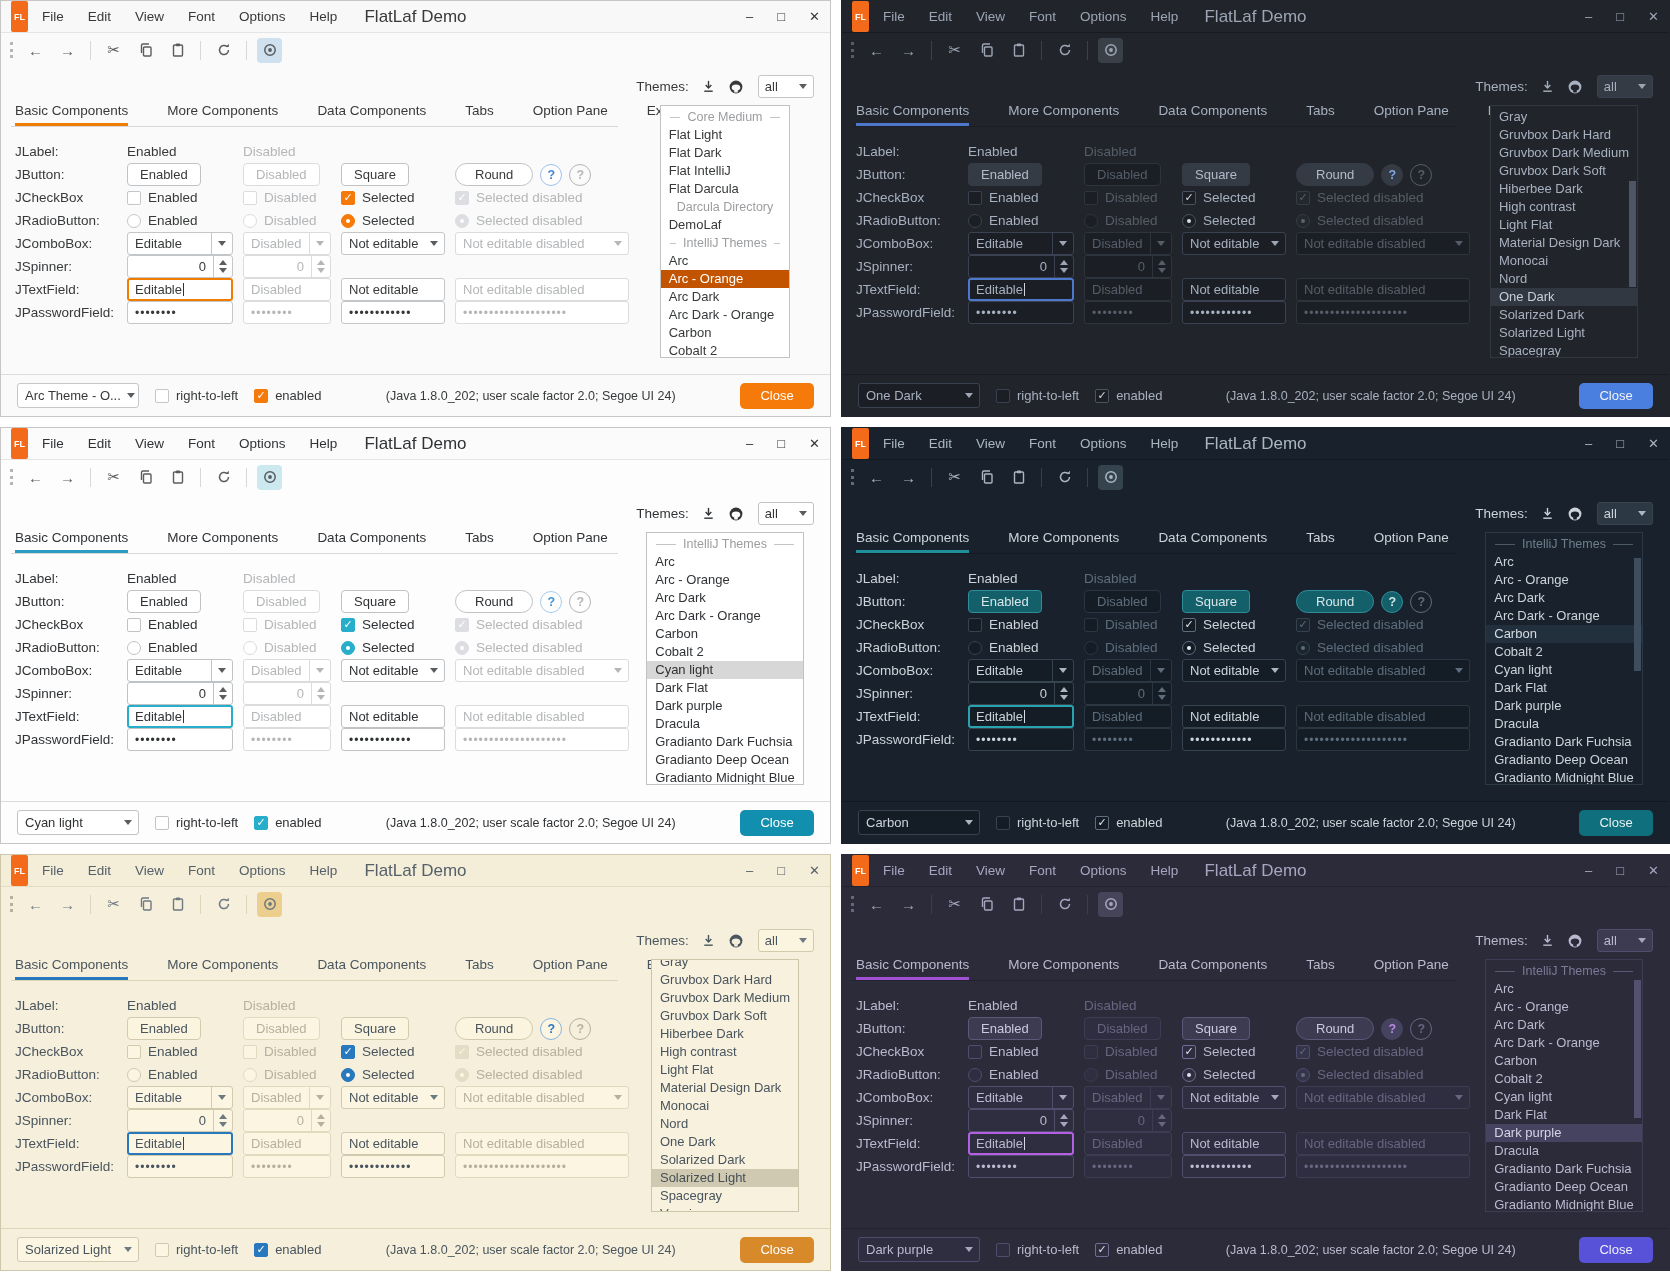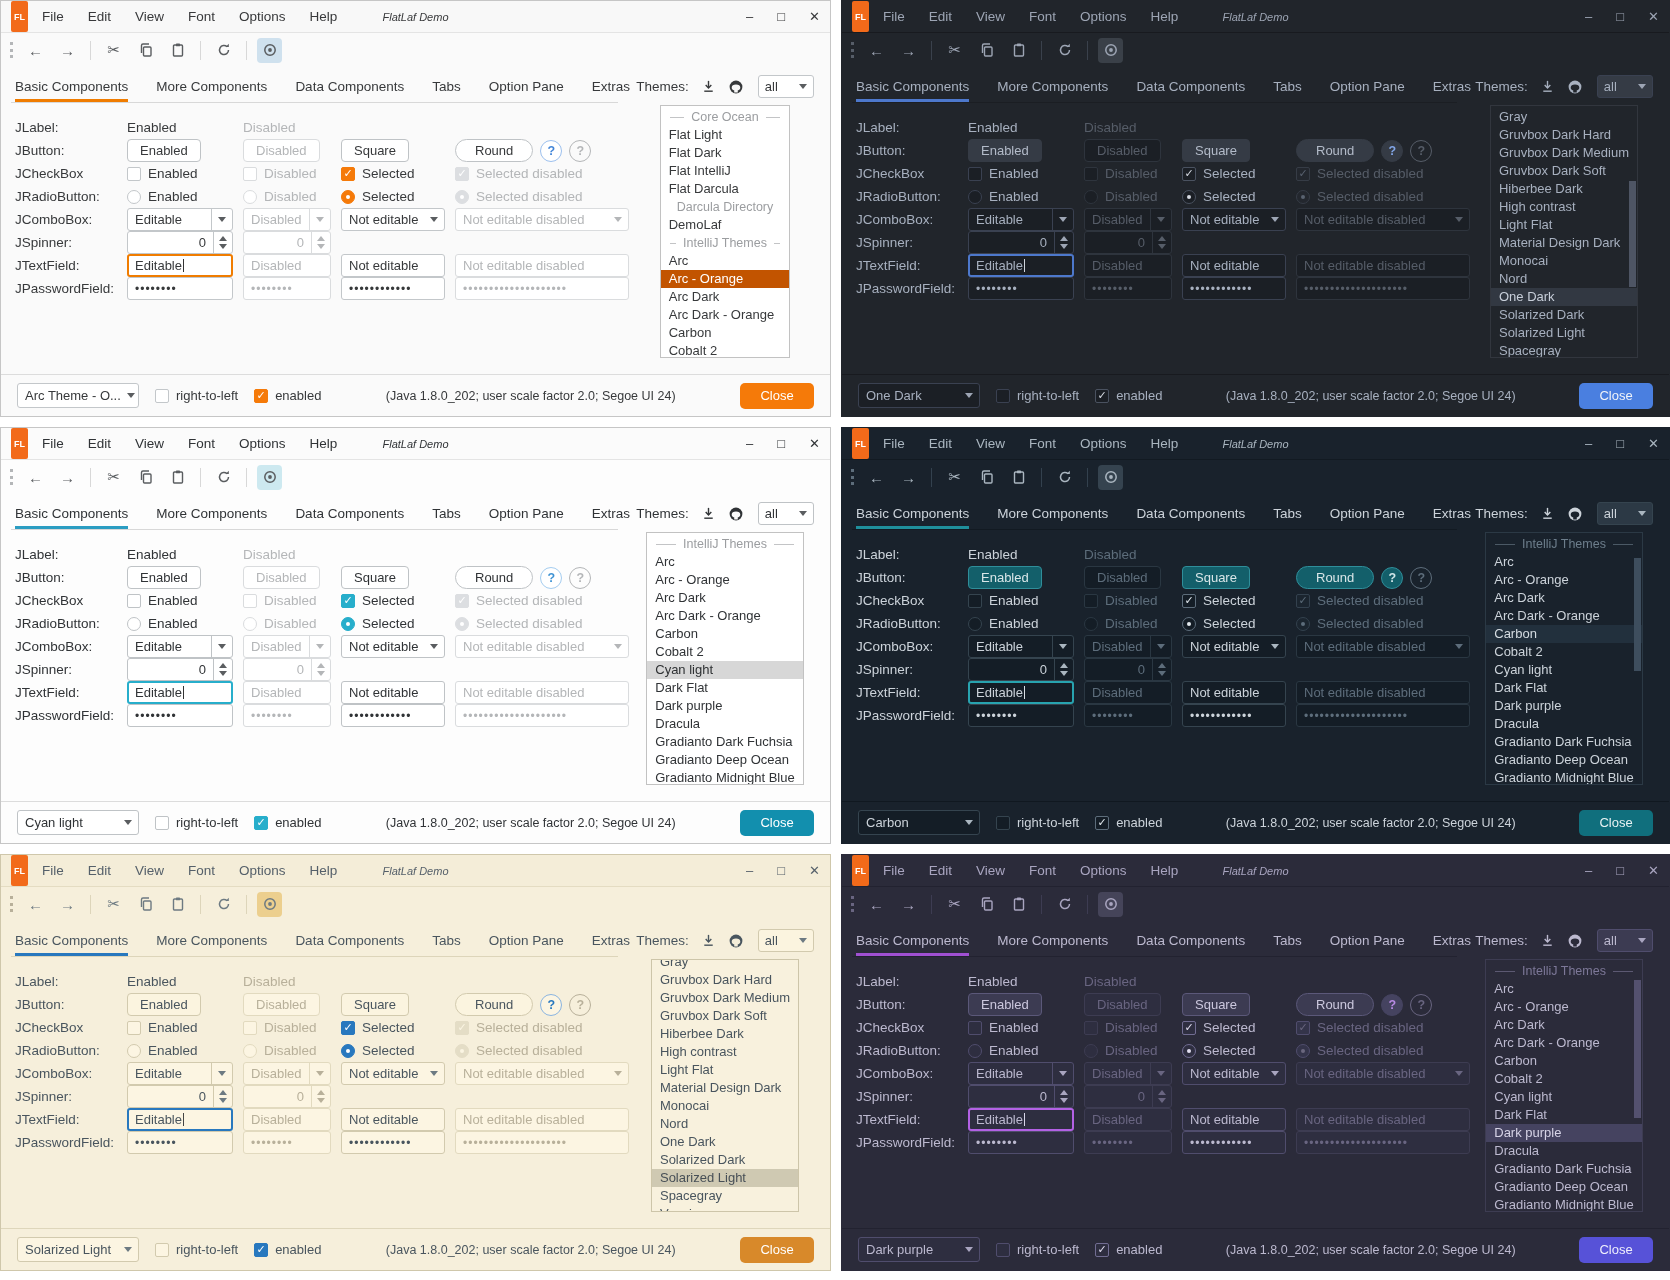--- a/index.html
+++ b/index.html
@@ -7,33 +7,33 @@
   .grid{display:grid;grid-template-columns:831px 829px;grid-template-rows:417px 417px 417px;gap:10px;width:1670px;height:1280px;box-sizing:border-box;}
   .win{display:flex;flex-direction:column;overflow:hidden;background:var(--bg);color:var(--fg);
        border:1px solid var(--win-border);box-sizing:border-box;font-size:13px;}
   
   .titlebar{flex:0 0 30px;display:flex;align-items:center;background:var(--titlebar-bg);
             border-bottom:1px solid var(--titlebar-border);padding:0 10px;position:relative;color:var(--titlebar-fg);}
   .logo{width:17px;height:31px;background:#f26a1a;color:#fff;font-weight:bold;font-size:9px;
         display:flex;align-items:center;justify-content:center;border-radius:2px;margin-right:14px;flex:0 0 17px;}
   .menus{display:flex;gap:24px;font-size:13.5px;z-index:1;}
   .menu{cursor:default;}
-  .title{position:absolute;left:0;right:0;text-align:center;font-size:11px;font-style:italic;}
+  .title{position:absolute;left:0;right:0;text-align:center;font-size:17px;}
   .winctrl{margin-left:auto;display:flex;gap:24px;font-size:13px;z-index:1;align-items:center;}
   
   .toolbar{flex:0 0 34px;display:flex;align-items:center;gap:7px;padding:0 9px;color:var(--icon);}
   .grip{height:16px;border-left:3px dotted var(--muted);margin-right:3px;}
   .tbtn{width:25px;height:25px;display:flex;align-items:center;justify-content:center;border-radius:4px;font-size:15px;}
   .tbtn svg{display:block;}
   .tbtn.sel{background:var(--toolbar-sel-bg);}
   .tsep{width:1px;height:19px;background:var(--tool-sep);margin:0 3px;}
   
   .body{flex:1;display:flex;min-height:0;padding:4px 10px 0 10px;}
   .main{flex:1;min-width:0;display:flex;flex-direction:column;}
-  .tabs{display:flex;gap:28px;height:31px;align-items:center;border-bottom:1px solid var(--tab-border);padding-left:4px;}
+  .tabs{display:flex;gap:39px;height:31px;align-items:center;border-bottom:1px solid var(--tab-border);padding-left:4px;margin-top:24px;}
   .tab{position:relative;height:100%;display:flex;align-items:center;font-size:13.5px;white-space:nowrap;}
   .tab.sel::after{content:'';position:absolute;left:0;right:0;bottom:0;height:3px;background:var(--accent);}
   .rows{margin:13px 0 0 4px;display:flex;flex-direction:column;}
   .row{display:grid;grid-template-columns:102px 106px 88px 104px 174px;column-gap:10px;align-items:center;height:23px;font-size:13.5px;}
   .rlabel{white-space:nowrap;}
   .muted{color:var(--muted);}
   
   .btn{height:23px;box-sizing:border-box;padding:0 12px;border:1px solid var(--filled-btn-border);
        background:var(--filled-btn-bg);color:var(--filled-btn-fg);border-radius:4px;
        display:inline-flex;align-items:center;justify-content:center;font-size:13px;justify-self:start;white-space:nowrap;}
@@ -330,21 +330,21 @@
               <path d="M6.2 13.5 c0-.8 0-1.6.1-2 -2-.4-2.6-1.8-2.6-2.8 0-2 1.6-3.2 4.3-3.2 s4.3 1.2 4.3 3.2 c0 1-.6 2.4-2.6 2.8 .1.4.1 1.2.1 2z" fill="var(--titlebar-bg)"></path>
             </svg>
           </span>
           <span class="all">
               <span>all</span>
               <span class="tri"></span>
             </span>
         </div>
         <div class="list">
             <div class="lsep">
-              <span>Core Ocean</span>
+              <span>Core Medium</span>
             </div>
             <div class="litem">Flat Light</div>
             <div class="litem">Flat Dark</div>
             <div class="litem">Flat IntelliJ</div>
             <div class="litem">Flat Darcula</div>
             <div class="lsep">
               <span>Darcula Directory</span>
             </div>
             <div class="litem">DemoLaf</div>
             <div class="lsep">

